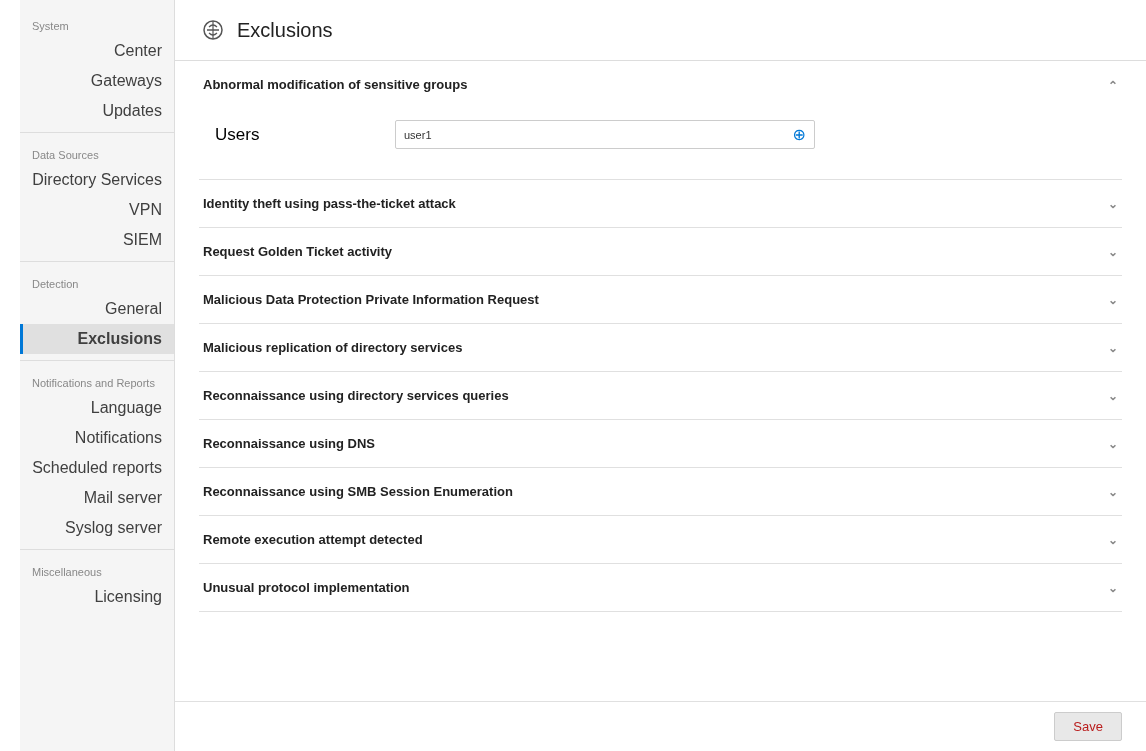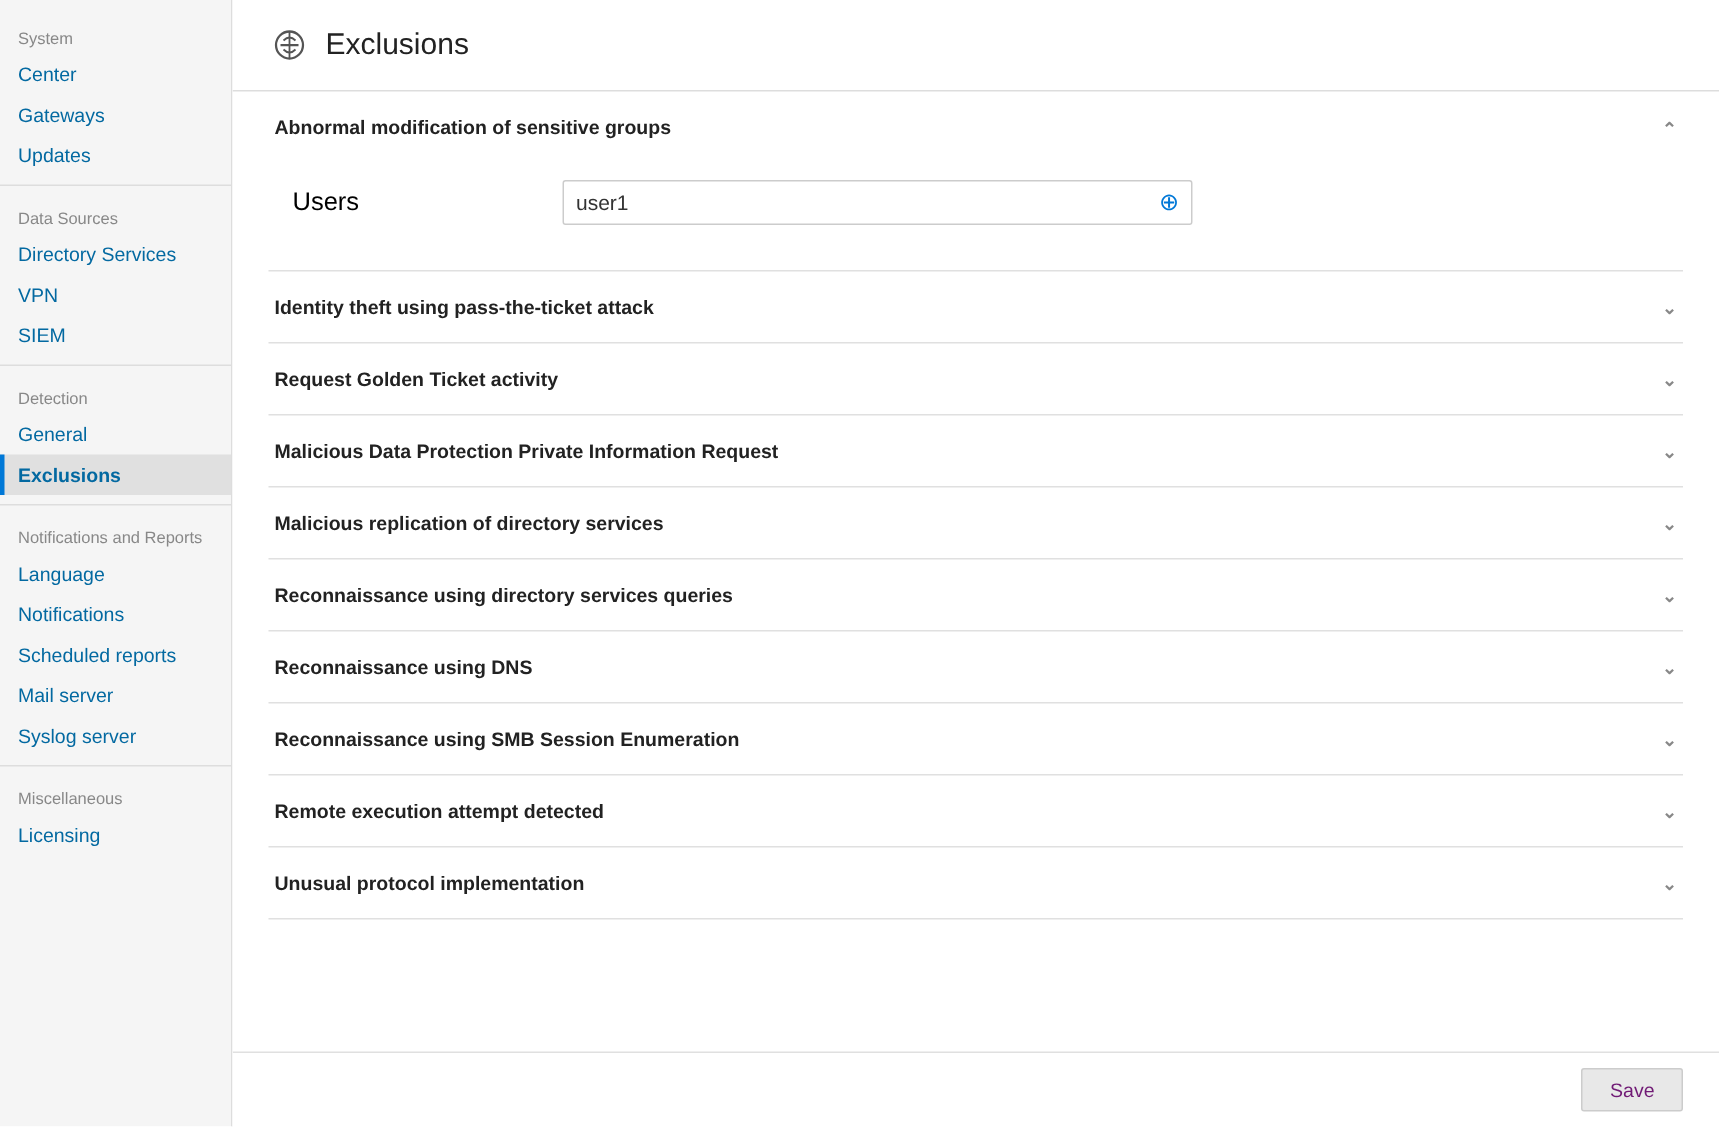--- a/index.html
+++ b/index.html
@@ -7,33 +7,35 @@
 
     
     .sidebar {
       width: 155px;
       min-width: 155px;
       background: #f5f5f5;
       border-right: 1px solid #ddd;
       padding: 10px 0;
       overflow-y: auto;
       height: 100%;
+      margin-left: 20px;
     }
     .sidebar-section-label {
       font-size: 11px;
       color: #888;
       padding: 10px 12px 4px 12px;
       text-transform: none;
     }
     .sidebar-item {
       padding: 6px 12px;
       cursor: pointer;
-      color: #0369a1;
-      font-size: 13px;
+      color: #404040;
+      font-size: 16px;
       display: block;
+      text-align: right;
     }
     .sidebar-item.active {
       background: #e0e0e0;
       font-weight: 600;
       border-left: 3px solid #0078d7;
       padding-left: 9px;
     }
     .sidebar-divider {
       border: none;
       border-top: 1px solid #ddd;
@@ -119,21 +121,21 @@
       align-items: center;
       border: 1px solid #ccc;
       border-radius: 2px;
       padding: 4px 8px;
       background: #fff;
     }
     .field-input {
       flex: 1;
       border: none;
       outline: none;
-      font-size: 14px;
+      font-size: 11px;
       color: #333;
       background: transparent;
     }
     .field-add-btn {
       color: #0078d7;
       cursor: pointer;
       font-size: 16px;
       margin-left: 6px;
       display: flex; align-items: center;
     }
@@ -143,21 +145,21 @@
       position: absolute;
       bottom: 0; right: 0; left: 0;
       padding: 10px 24px;
       display: flex;
       justify-content: flex-end;
       border-top: 1px solid #e0e0e0;
       background: #fff;
     }
     .save-btn {
       background: #e8e8e8;
-      color: #701a75;
+      color: #b91c1c;
       border: 1px solid #ccc;
       padding: 6px 18px;
       font-size: 13px;
       cursor: default;
       border-radius: 2px;
     }
   </style>
 </head>
 <body>
 

